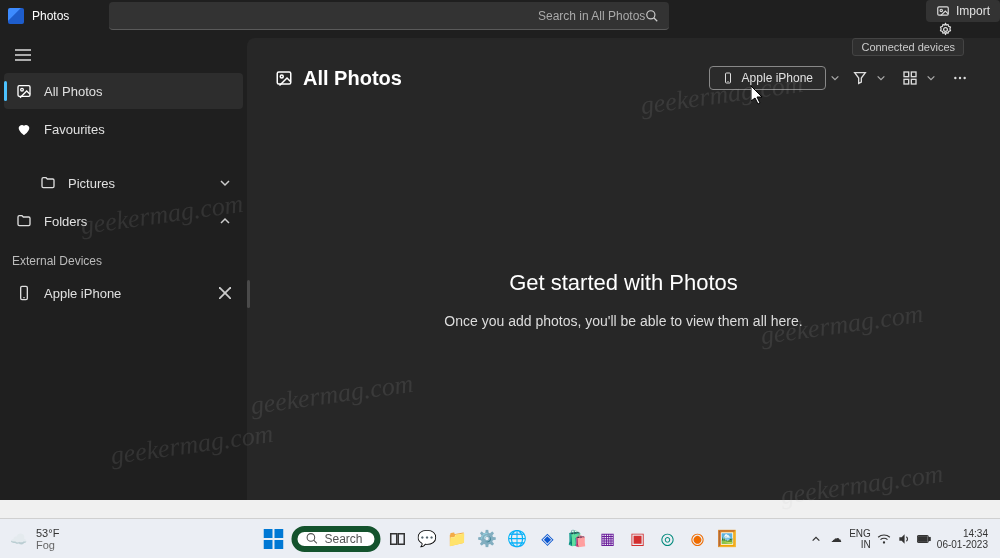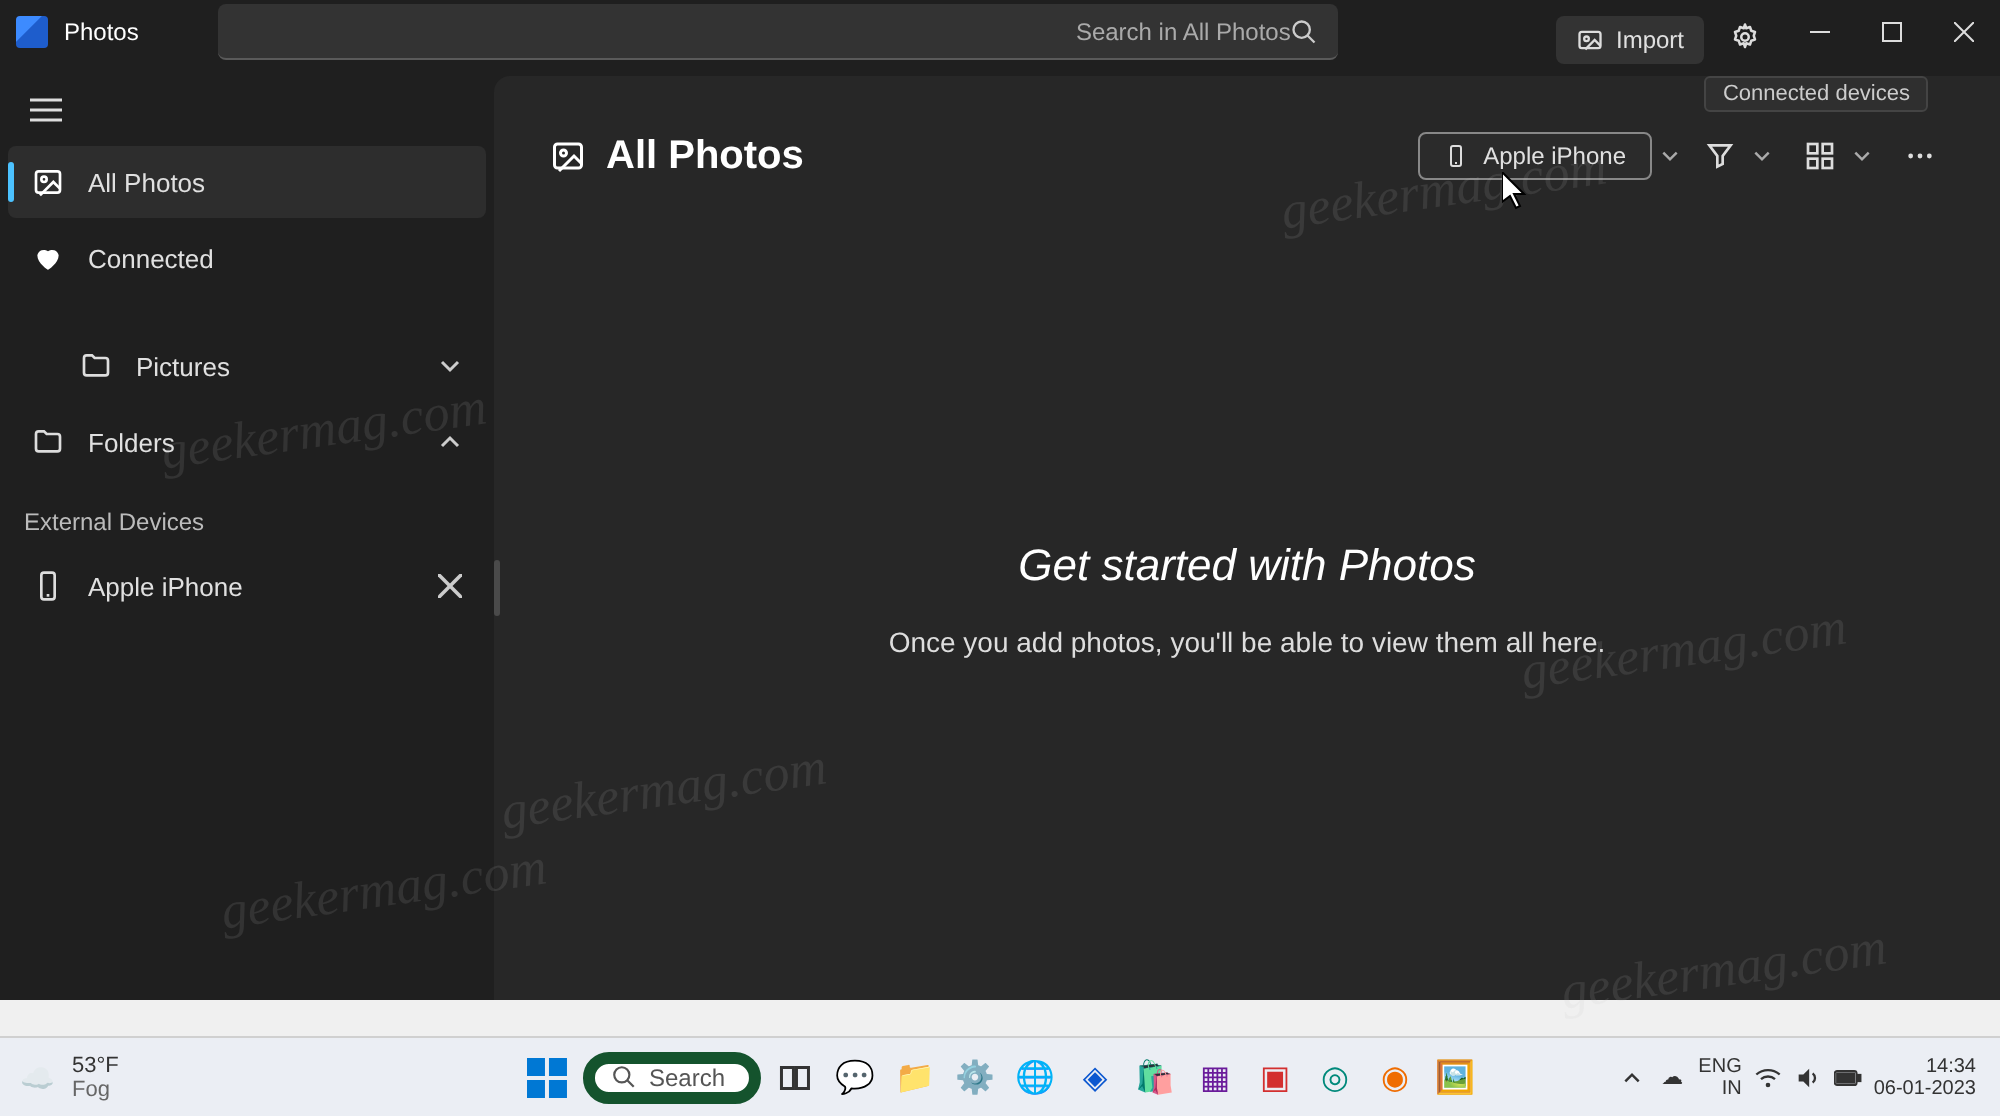--- a/index.html
+++ b/index.html
@@ -7,21 +7,21 @@
 
 .app-window { width: 1000px; height: 500px; background: #1f1f1f; color: #e0e0e0; display: flex; flex-direction: column; }
 
 .title-bar { height: 32px; background: #1f1f1f; display: flex; align-items: center; padding-left: 8px; }
 .app-logo { width: 16px; height: 16px; background: linear-gradient(135deg,#3d8bff 40%,#1e5dcc 41%); border-radius: 2px; margin-right: 8px; }
 .app-title { font-size: 12px; font-weight: 400; color: #fff; }
 .search-box { margin-left: 40px; width: 560px; height: 28px; background: #333; border-radius: 4px; display: flex; align-items: center; padding: 0 10px; border-bottom: 1px solid #5a5a5a; }
 .search-box input { flex: 1; background: transparent; border: none; color: #ddd; font-size: 12px; outline: none; text-align: right; }
 .search-box input::placeholder { color: #aaa; }
 .search-icon { width: 14px; height: 14px; }
-.title-right { margin-left: auto; display: flex; align-items: flex-end; height: 100%; }
+.title-right { margin-left: auto; display: flex; align-items: flex-start; height: 100%; flex-direction: column; }
 .import-btn { display: flex; align-items: center; gap: 6px; background: #333; padding: 4px 10px; height: 24px; border-radius: 4px; font-size: 12px; cursor: pointer; }
 .gear-btn { width: 32px; height: 28px; display: flex; align-items: center; justify-content: center; cursor: pointer; margin: 0 4px; }
 .win-ctrl { width: 36px; height: 100%; display: flex; align-items: center; justify-content: center; cursor: pointer; }
 
 .app-body { flex: 1; display: flex; min-height: 0; }
 
 .sidebar { width: 247px; background: #1f1f1f; display: flex; flex-direction: column; padding-top: 6px; }
 .hamburger { width: 38px; height: 34px; display: flex; align-items: center; justify-content: center; margin-left: 4px; cursor: pointer; }
 .nav-item { height: 36px; display: flex; align-items: center; padding: 0 12px; gap: 12px; font-size: 13px; cursor: pointer; margin: 1px 4px; border-radius: 4px; position: relative; }
 .nav-item.selected { background: #2d2d2d; }
@@ -40,21 +40,21 @@
 
 .connected-tip { position: absolute; top: -28px; right: 8px; background: #2f2f2f; border: 1px solid #444; padding: 2px 8px; font-size: 11px; border-radius: 3px; white-space: nowrap; color: #ccc; }
 .device-dropdown { display: flex; align-items: center; }
 .device-btn { display: flex; align-items: center; gap: 8px; border: 1px solid #888; padding: 4px 12px; border-radius: 4px; font-size: 12px; cursor: pointer; background: #2b2b2b; }
 .drop-chev { width: 10px; height: 10px; margin-left: 4px; }
 .tool-btn { display: flex; align-items: center; gap: 4px; width: auto; padding: 4px 4px; cursor: pointer; }
 .tool-ico { width: 16px; height: 16px; }
 .cursor { position: absolute; top: 86px; left: 751px; width: 14px; height: 20px; z-index: 50; }
 
 .empty-state { flex: 1; display: flex; flex-direction: column; align-items: center; justify-content: center; color: #fff; }
-.empty-title { font-size: 22px; font-weight: 400; margin-bottom: 17px; font-style: italic; }
+.empty-title { font-size: 22px; font-weight: 400; margin-bottom: 17px; }
 .empty-sub { font-size: 14px; color: #ddd; }
 
 .resize-handle { position: absolute; left: 247px; top: 280px; width: 3px; height: 28px; background: #4a4a4a; border-radius: 2px; }
 
 .taskbar { position: absolute; bottom: 0; left: 0; right: 0; height: 40px; background: #ebeef4; border-top: 1px solid #d0d0d0; display: flex; align-items: center; padding: 0 8px; }
 .weather { display: flex; align-items: center; gap: 6px; font-size: 11px; color: #333; }
 .weather-icon { width: 22px; height: 22px; border-radius: 3px; display: flex; align-items: center; justify-content: center; font-size: 14px; }
 .task-center { position: absolute; left: 50%; transform: translateX(-50%); display: flex; align-items: center; gap: 4px; }
 .start-btn { width: 28px; height: 28px; display: flex; align-items: center; justify-content: center; cursor: pointer; }
 .task-search { display: flex; align-items: center; gap: 6px; background: #fff; border: 6px solid #14532d; border-radius: 14px; padding: 3px 12px 3px 8px; font-size: 12px; color: #555; height: 26px; cursor: pointer; }
@@ -136,21 +136,21 @@
             <circle cx="9" cy="10" r="2"></circle>
             <path d="M21 17l-5-5-10 10"></path>
           </svg>
         <span>All Photos</span>
       </div>
 
       <div class="nav-item">
         <svg class="nav-icon" viewBox="0 0 24 24" fill="#fff">
             <path d="M12 21s-8-5-8-11a5 5 0 0 1 8-3 5 5 0 0 1 8 3c0 6-8 11-8 11z"></path>
           </svg>
-        <span>Connected</span>
+        <span>Favourites</span>
       </div>
 
       <div style="height:16px"></div>
 
       <div class="nav-item indent">
         <svg class="nav-icon" viewBox="0 0 24 24" fill="none" stroke="#ddd" stroke-width="2">
             <path d="M3 6a2 2 0 012-2h4l2 2h8a2 2 0 012 2v9a2 2 0 01-2 2H5a2 2 0 01-2-2z"></path>
           </svg>
         <span>Pictures</span>
         <svg class="chev" viewBox="0 0 12 12" fill="none" stroke="#ccc" stroke-width="1.5">

